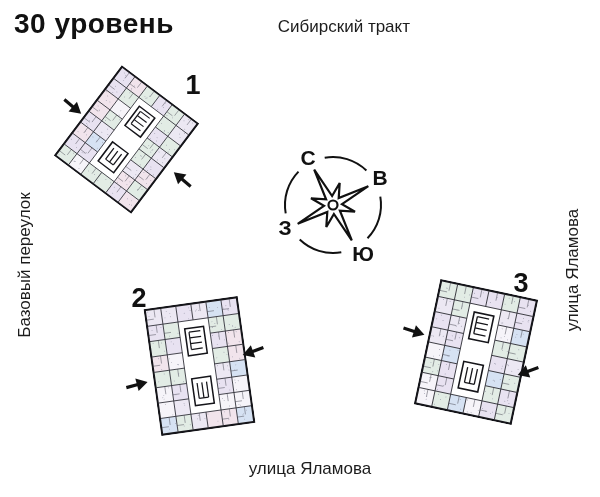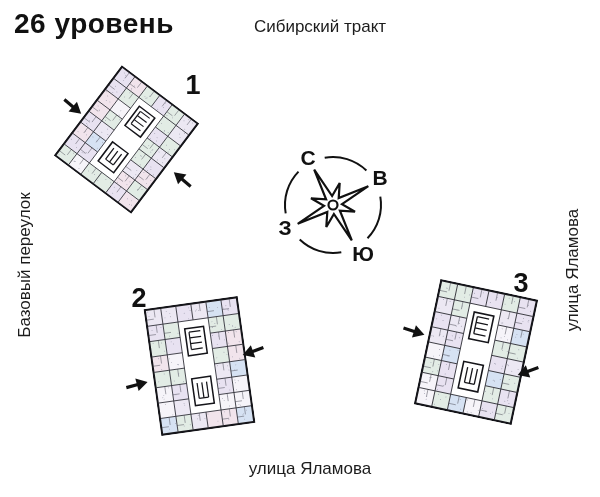--- a/index.html
+++ b/index.html
@@ -5,21 +5,21 @@
   html,body{margin:0;padding:0;background:#fff;}
   .stage{
     position:relative;width:600px;height:497px;background:#ffffff;overflow:hidden;
     font-family:"Liberation Sans", sans-serif;color:#1a1a1a;
   }
   .page-title{
     position:absolute;left:14px;top:8px;margin:0;
     font-size:28px;font-weight:700;letter-spacing:.5px;color:#111;
   }
   .street{position:absolute;font-size:17px;color:#1c1c1c;white-space:nowrap;}
-  .street-top{left:230px;top:17px;width:180px;text-align:center;}
+  .street-top{left:230px;top:17px;width:180px;text-align:right;}
   .street-bottom{left:230px;top:459px;width:160px;text-align:center;}
   .street-left{left:-55px;top:255px;width:160px;text-align:center;transform:rotate(-90deg);}
   .street-right{left:493px;top:260px;width:160px;text-align:center;transform:rotate(-90deg);}
   .compass{position:absolute;left:268px;top:140px;width:130px;height:130px;}
   .compass svg{display:block;width:100%;height:100%;}
   .compass text{font-family:"Liberation Sans",sans-serif;font-weight:700;font-size:21px;fill:#111;}
   .building{position:absolute;}
   .building svg{display:block;width:100%;height:100%;}
   .b1{left:78px;top:83px;width:97px;height:113px;transform:rotate(37deg);}
   .b2{left:152px;top:302px;width:95px;height:128px;transform:rotate(-8deg);}
@@ -34,21 +34,21 @@
   .a3{left:123px;top:376px;transform:rotate(-15deg);}
   .a4{left:241px;top:342px;transform:rotate(160deg);}
   .a5{left:400px;top:322px;transform:rotate(18deg);}
   .a6{left:516px;top:362px;transform:rotate(160deg);}
 </style>
 </head>
 <body>
 
 <div class="stage">
 
-  <h1 class="page-title">26 уровень</h1>
+  <h1 class="page-title">30 уровень</h1>
 
   <div class="street street-top">Сибирский тракт</div>
   <div class="street street-left">Базовый переулок</div>
   <div class="street street-right">улица Яламова</div>
   <div class="street street-bottom">улица Яламова</div>
 
   <div class="compass">
     <svg viewBox="-5 -5 130 130">
       <g fill="none" stroke="#111" stroke-width="2">
         <path d="M 51.7 12.7 A 48 48 0 0 1 93.4 25.5"></path>

